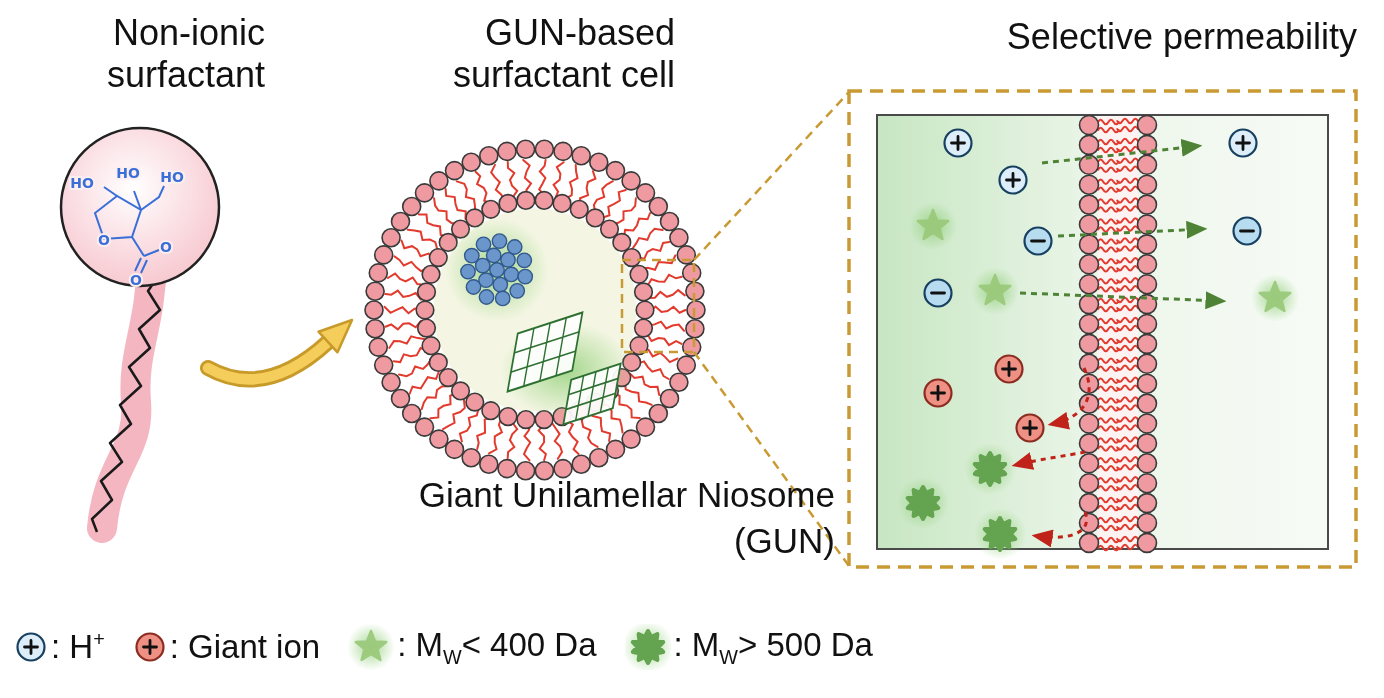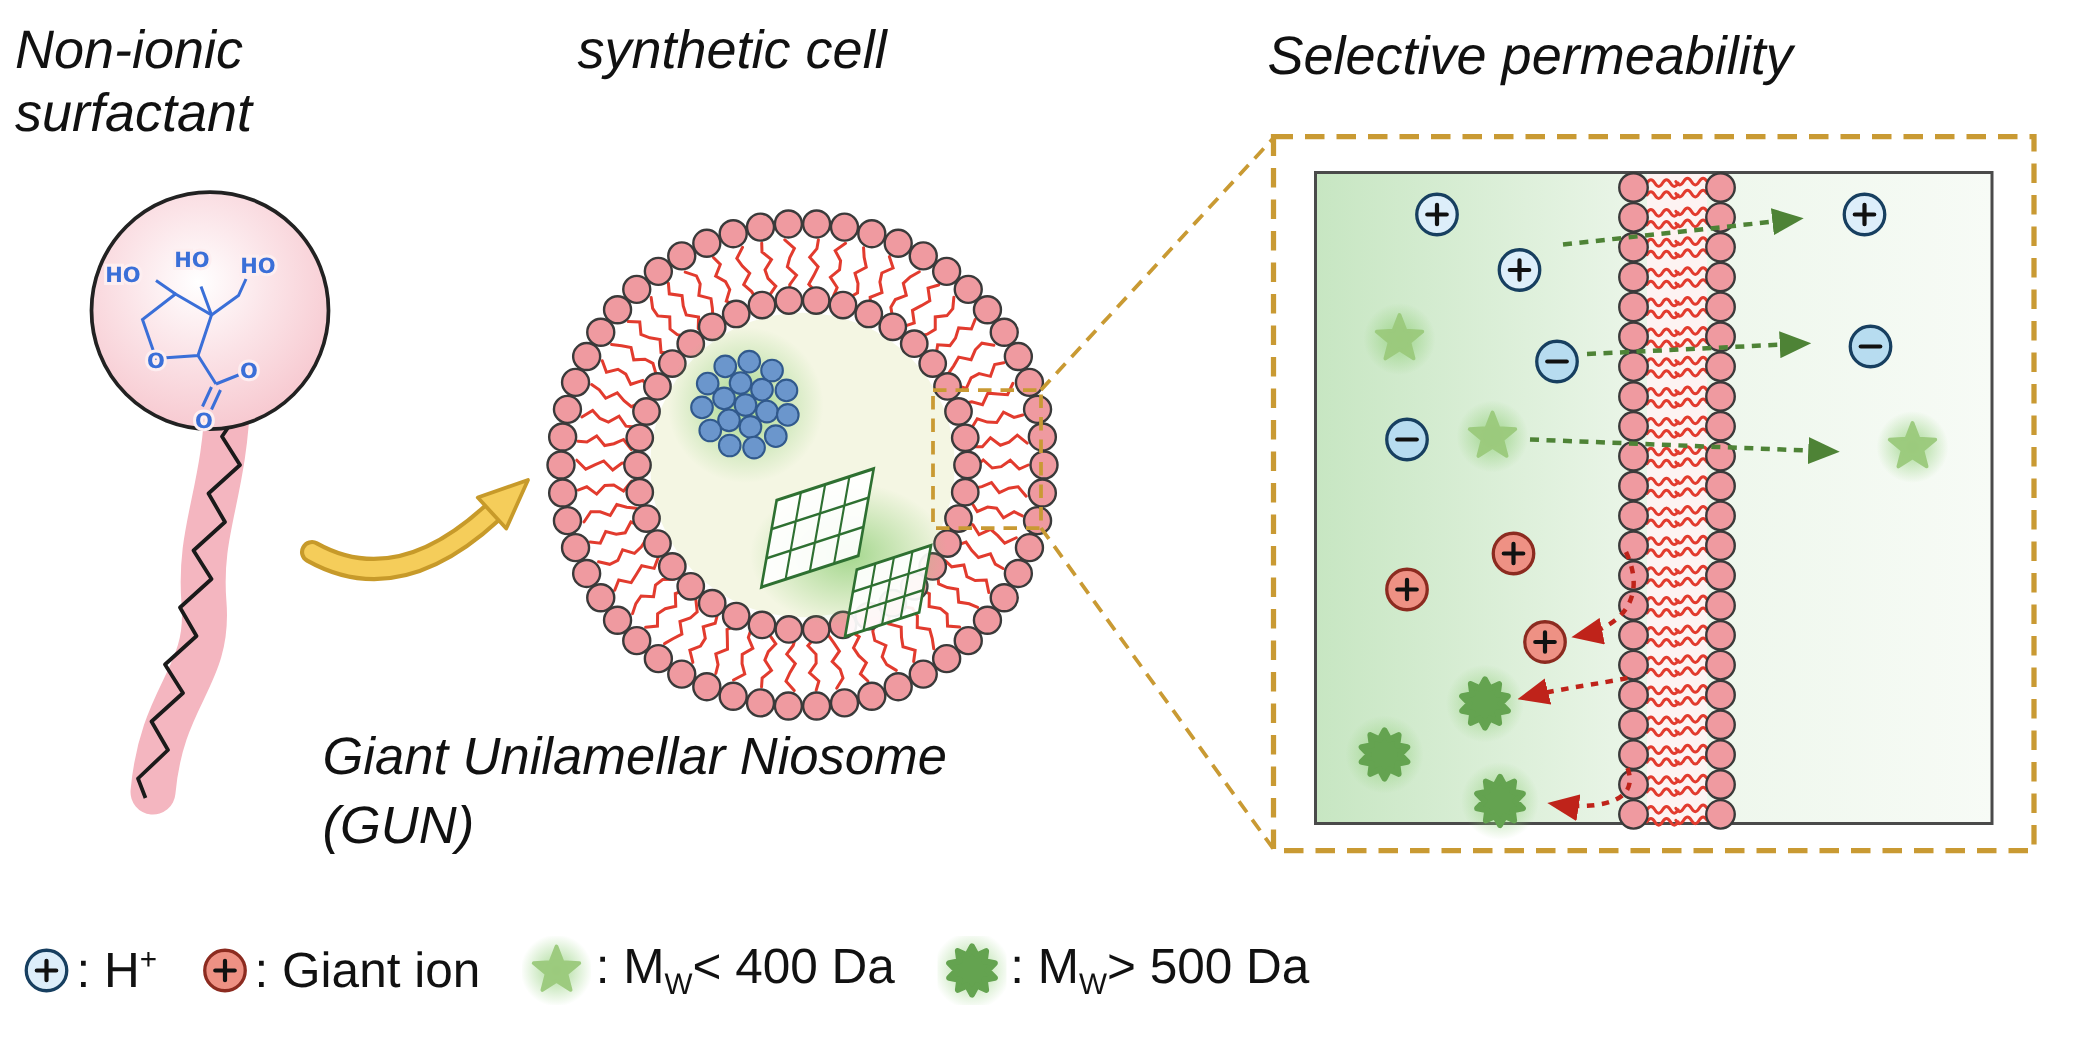--- a/index.html
+++ b/index.html
@@ -1,19 +1,19 @@
 <!DOCTYPE html>
 <html style="--text_color: #111111; --membrane_head: #ef9aa0; --membrane_head_stroke: #3a3a3a; --tail_red: #e23b2e; --vesicle_interior: #f4f6e3; --zoom_dash: #c99a33; --panel_border: #4a4a4a; --hplus_fill: #ddeefa; --ohminus_fill: #b7dcf0; --ion_stroke_blue: #173f60; --metal_fill: #ee9184; --metal_stroke: #8c2b20; --sign_color: #111111; --star_green: #9bca7c; --burst_green: #64a350; --glow_green: #90cf78; --arrow_green: #4e8336; --arrow_red: #bf231a; --lattice_green: #2e7031; --dot_blue: #6b96cc; --chem_blue: #3a6fd8; --surfactant_pink: #f6c3cb; --ribbon_pink: #f4b6c0; --transform_arrow_fill: #f5cd5a; --transform_arrow_stroke: #c79a2a; --panel_green_left: #c7e6c2; --panel_green_right: #f7fbf6;"><head>
 <meta charset="utf-8">
 <style>
   html,body{margin:0;padding:0;background:#ffffff;}
   #stage{position:relative;width:1384px;height:698px;background:#fff;overflow:hidden;
          font-family:"Liberation Sans","DejaVu Sans",sans-serif;color:var(--text_color,#111);}
   svg{display:block;}
-  .lbl{position:absolute;font-size:36px;line-height:1.16;text-align:left;color:var(--text_color,#111);font-style:italic;}
+  .lbl{position:absolute;font-size:36px;line-height:1.16;text-align:right;color:var(--text_color,#111);}
   #lbl-gun{font-size:35px;line-height:1.3;}
   #legend{position:absolute;left:14px;top:624px;display:flex;align-items:center;gap:28px;
           font-size:33px;white-space:nowrap;}
   .li{display:flex;align-items:center;gap:3px;}
   .lt sup{font-size:.6em;} .lt sub{font-size:.6em;}
   
   .head{fill:var(--membrane_head);stroke:var(--membrane_head_stroke);stroke-width:1.6;}
   .tail{stroke:var(--tail_red);stroke-width:2;fill:none;stroke-linecap:round;}
   .interior{fill:var(--vesicle_interior);}
   .mem-strip{fill:#fdf3f2;}
@@ -468,26 +468,27 @@
         <path class="r-arrow" marker-end="url(#mRed)" d="M1085 512 C1094 536 1062 540 1036 536"></path>
       </g>
     </g>
   </svg>
 
   <div class="lbl" id="lbl-surfactant" style="left:10px;top:12px;width:255px;">
     <div>Non-ionic</div>
     <div>surfactant</div>
   </div>
   <div class="lbl" id="lbl-cell" style="left:385px;top:12px;width:290px;">
-    <div>synthetic cell</div>
+    <div>GUN-based</div>
+    <div>surfactant cell</div>
   </div>
   <div class="lbl" id="lbl-perm" style="left:845px;top:16px;width:512px;">
     <div>Selective permeability</div>
   </div>
-  <div class="lbl" id="lbl-gun" style="left:215px;top:482px;width:620px;">
+  <div class="lbl" id="lbl-gun" style="left:215px;top:472px;width:620px;">
     <div>Giant Unilamellar Niosome</div>
     <div>(GUN)</div>
   </div>
 
   <div id="legend">
     <div class="li">
       <svg width="34" height="34" viewBox="-17 -17 34 34">
           <use href="#sym-hplus"></use>
         </svg>
       <span class="lt"><span>: H</span><sup>+</sup></span>

